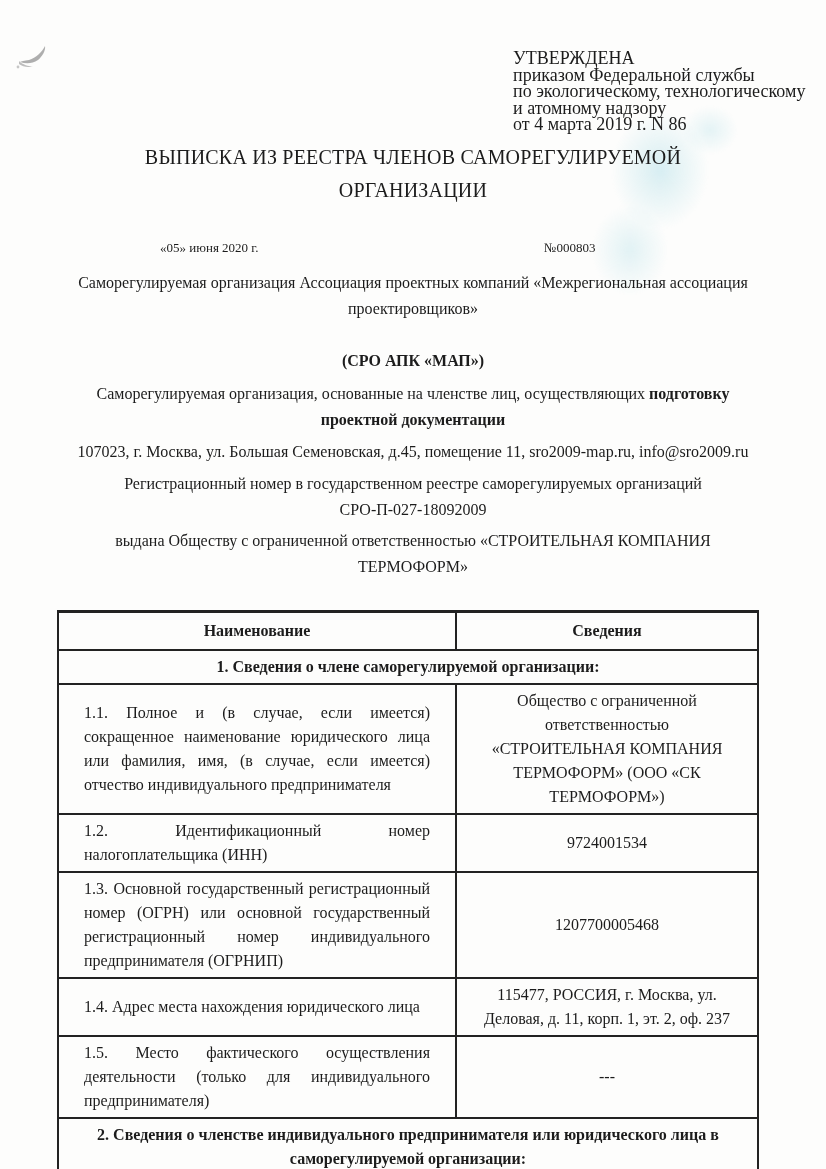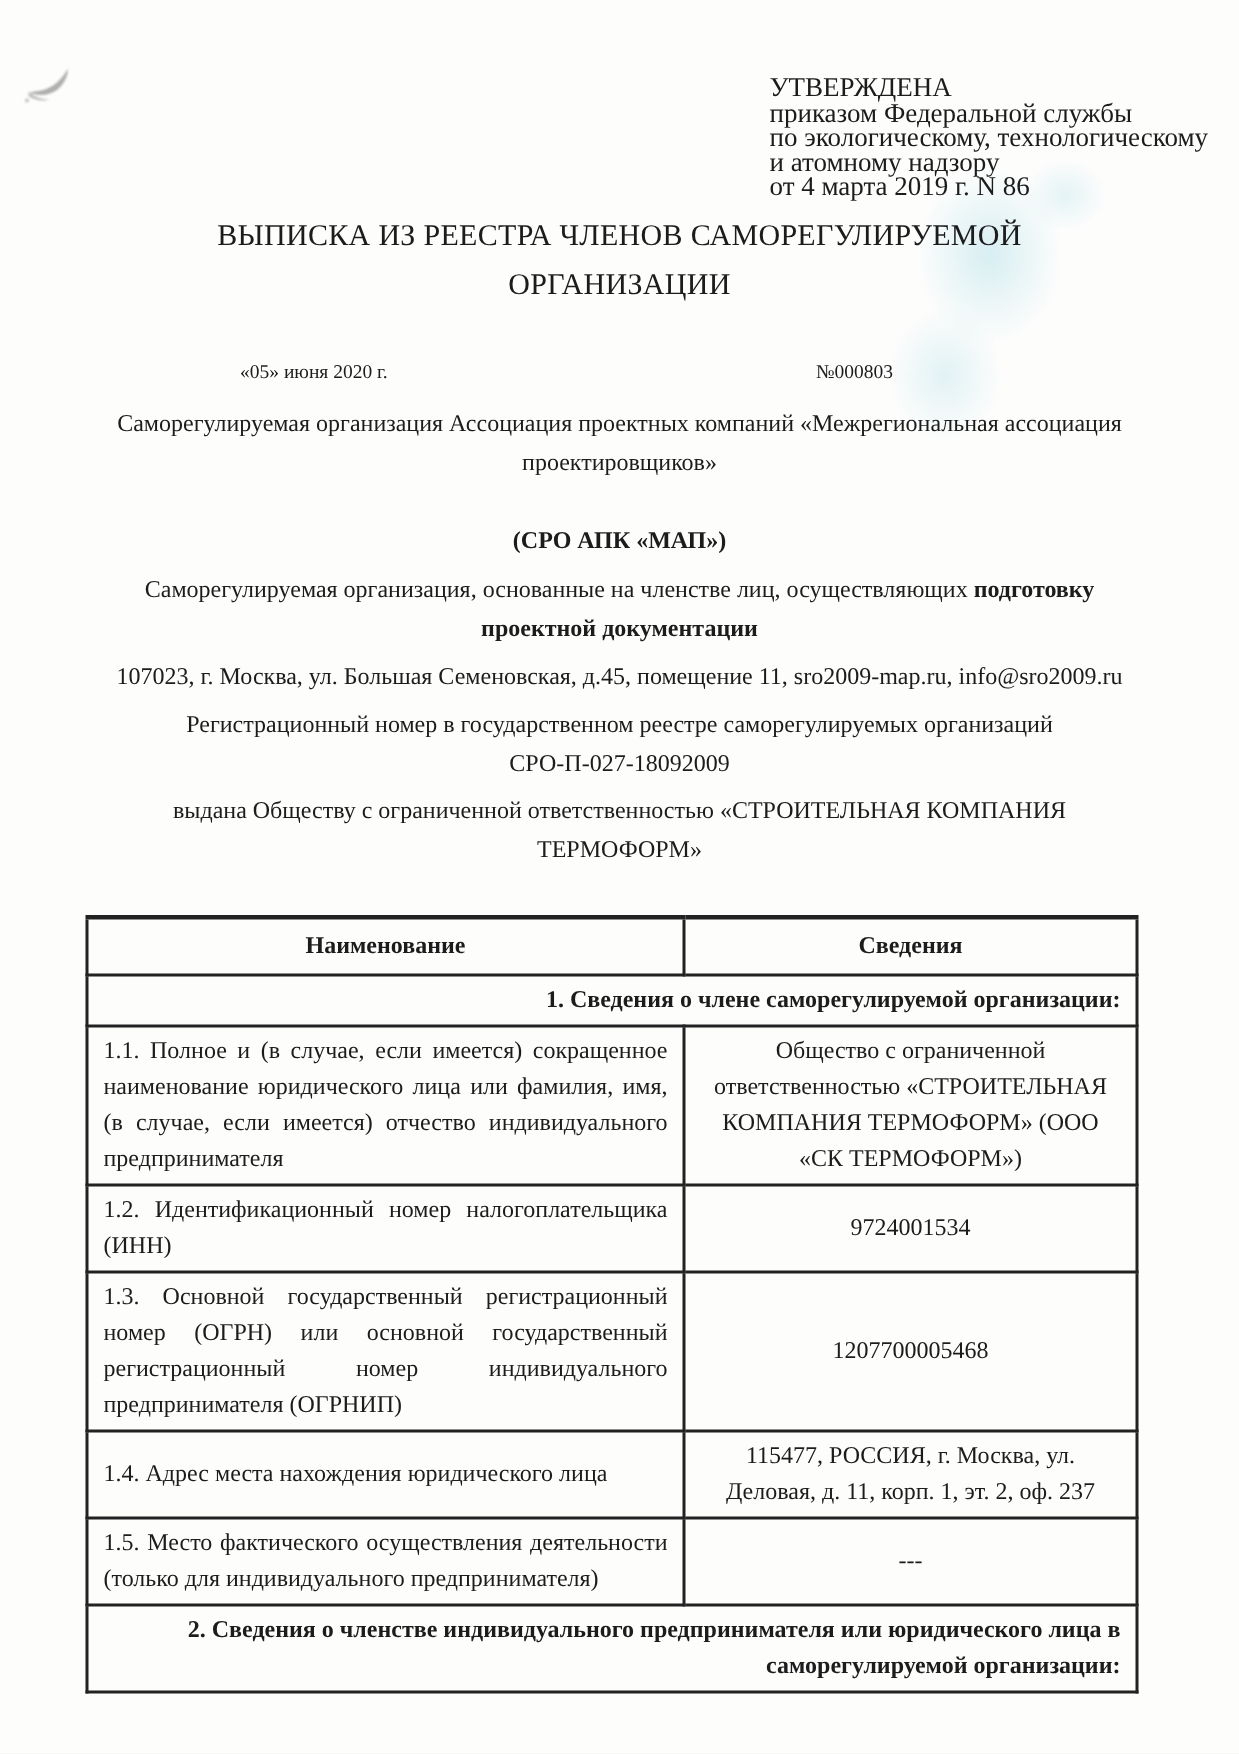--- a/index.html
+++ b/index.html
@@ -59,26 +59,26 @@
 
   table.registry {
     position: absolute; left: 57px; top: 610px;
     width: 700px; border-collapse: collapse;
     font-size: 16px; table-layout: fixed;
   }
   table.registry col.c1 { width: 398px; }
   table.registry col.c2 { width: 302px; }
   table.registry th, table.registry td {
     border: 2px solid #222222;
-    padding: 4px 10px;
+    padding: 4px 25px;
     line-height: 24px;
     vertical-align: middle;
   }
   table.registry th { font-weight: bold; text-align: center; height: 28px; border-top-width: 3px; }
-  td.section { font-weight: bold; text-align: right; }
+  td.section { font-weight: bold; text-align: center; }
   td.name  { text-align: justify; text-justify: inter-word; }
   td.value { text-align: center; }
 </style>
 </head>
 <body>
 
 <div class="page">
 
   <svg class="smudge" viewBox="0 0 56 46" xmlns="http://www.w3.org/2000/svg">
     <path d="M8 22 C14 24, 20 24, 26 20 C30 17, 34 10, 33 6 C30 12, 24 18, 17 20 C12 21, 9 21, 8 22 Z" fill="#6f6f6f"></path>

